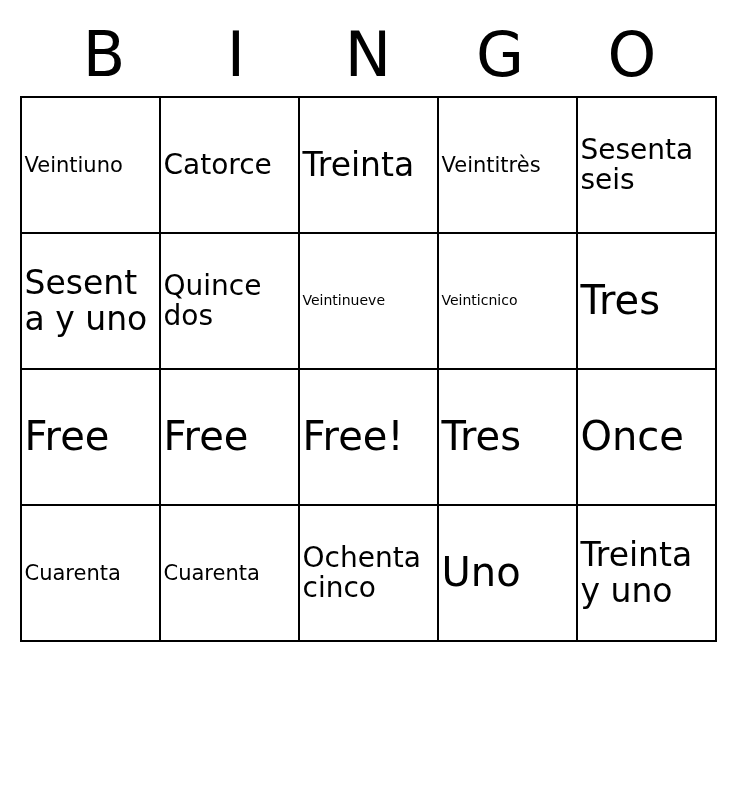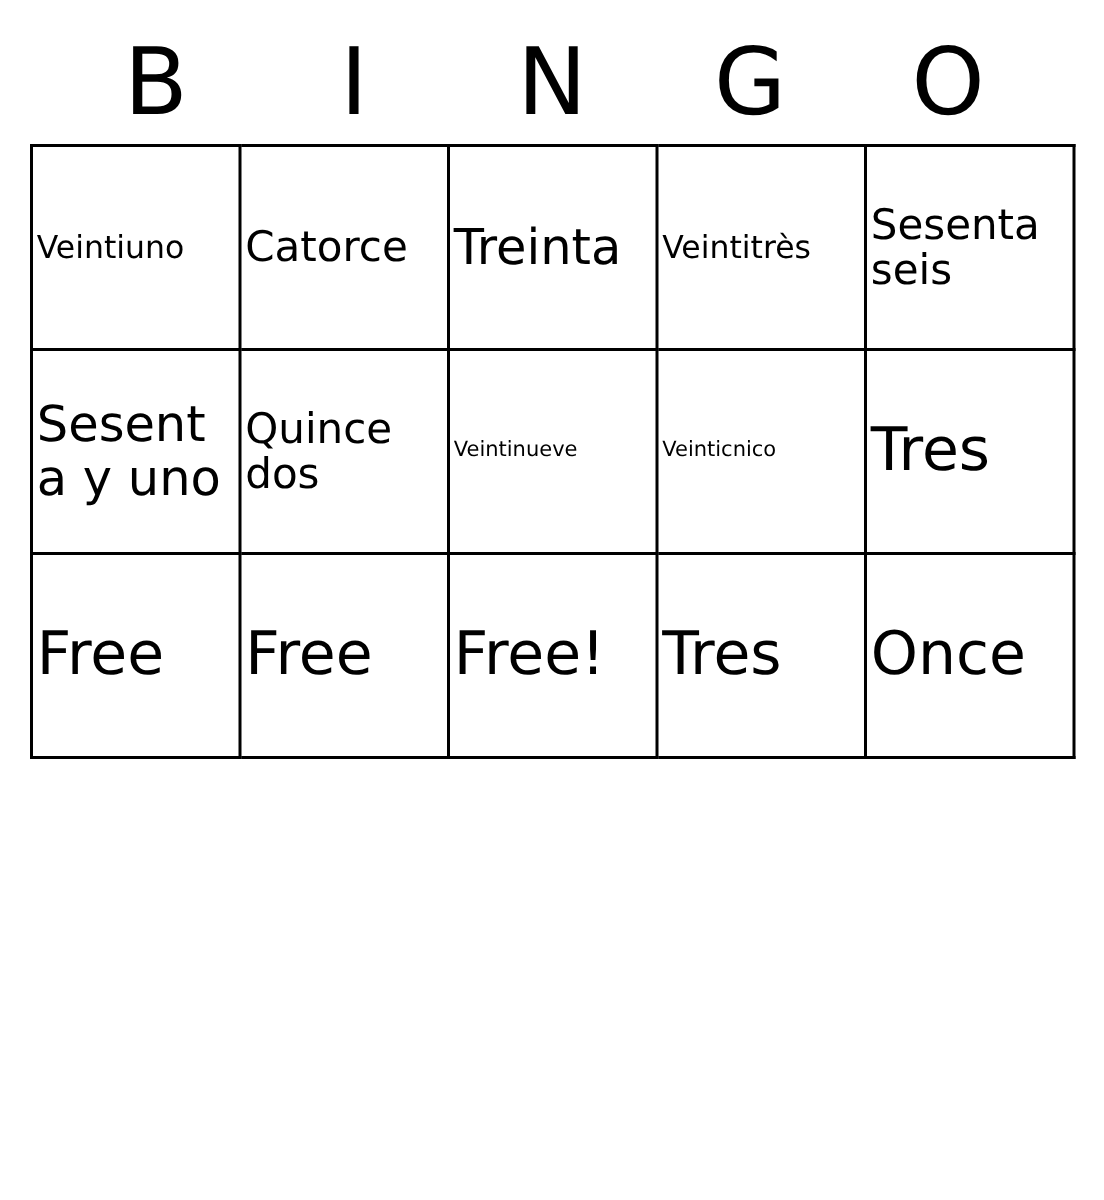--- a/index.html
+++ b/index.html
@@ -121,16 +121,33 @@
         <td>
             <span class="cell-text fs-xl">Free!</span>
           </td>
         <td>
             <span class="cell-text fs-xl">Tres</span>
           </td>
         <td>
             <span class="cell-text fs-xl">Once</span>
           </td>
       </tr>
+      <tr>
+        <td>
+            <span class="cell-text fs-sm">Cuarenta</span>
+          </td>
+        <td>
+            <span class="cell-text fs-sm">Cuarenta</span>
+          </td>
+        <td>
+            <span class="cell-text fs-md">Ochenta cinco</span>
+          </td>
+        <td>
+            <span class="cell-text fs-xl">Uno</span>
+          </td>
+        <td>
+            <span class="cell-text fs-lg">Treinta y uno</span>
+          </td>
+      </tr>
     </tbody>
   </table>
 
 </div>
 
 </body></html>

